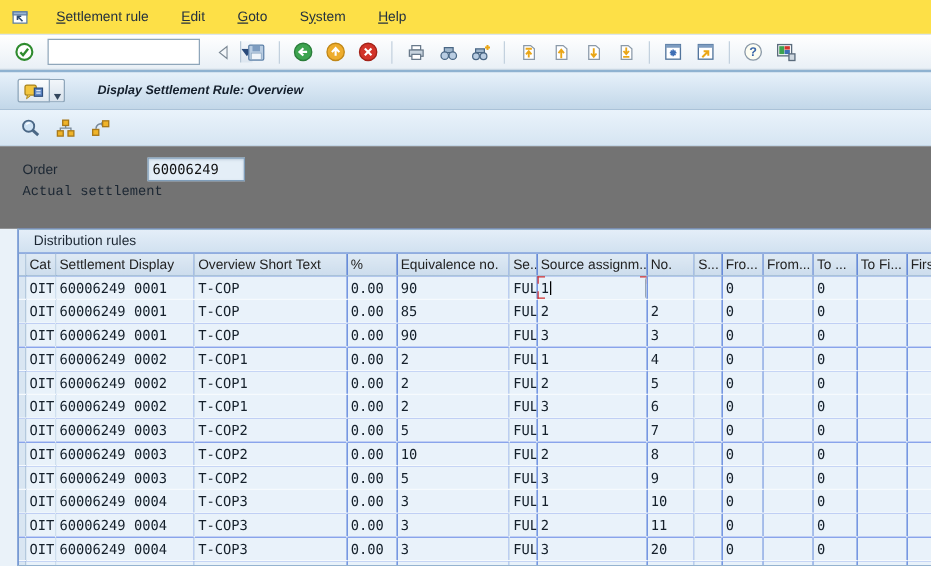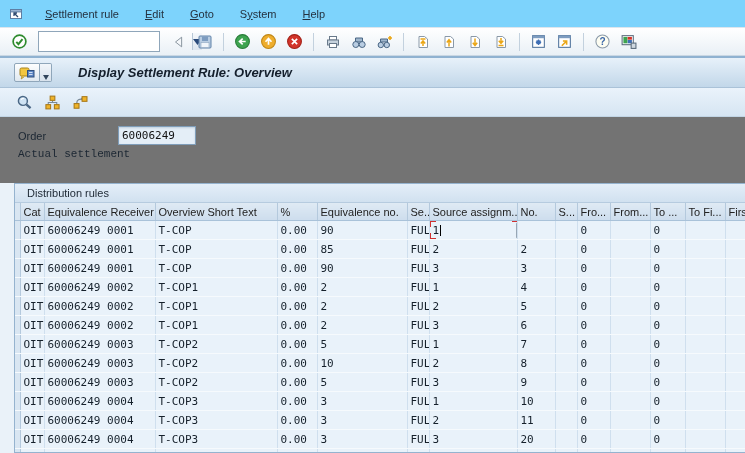--- a/index.html
+++ b/index.html
@@ -1,40 +1,40 @@
 <!DOCTYPE html>
 <html><head>
 <meta charset="utf-8">
 <style>
   html,body{margin:0;padding:0;background:#fff;}
   .screen{position:relative;width:745px;height:453px;overflow:hidden;
     font-family:"Liberation Sans",sans-serif;font-size:11px;color:#1c2733;
     background:#eaf2f9;}
   
-  .menubar{height:27px;background:#7dd3fc;border-bottom:1px solid #dde6ee;
+  .menubar{height:27px;background:#fde047;border-bottom:1px solid #dde6ee;
     display:flex;align-items:center;padding-left:6px;}
   .winmenu-btn{width:20px;height:18px;display:flex;align-items:center;justify-content:center;margin-right:10px;cursor:default;}
   .menu-item{padding:3px 9px;margin-right:8px;color:#24313f;cursor:default;}
   .menu-item u{text-decoration:underline;}
   
   .stdbar{height:27px;background:linear-gradient(#ffffff,#e9f0f6);
     border-bottom:1px solid #c9d7e3;display:flex;align-items:center;padding-left:8px;gap:3px;}
   .tbtn{width:21px;height:21px;display:flex;align-items:center;justify-content:center;border:1px solid transparent;border-radius:2px;}
   .combo{display:flex;align-items:center;height:19px;background:#fff;border:1px solid #8fa6ba;width:120px;margin:0 4px;}
   .combo input{flex:1;border:none;outline:none;height:15px;font:11px "DejaVu Sans Mono",monospace;padding:0 3px;background:transparent;}
   .combo .drop{width:14px;height:17px;display:flex;align-items:center;justify-content:center;background:linear-gradient(#f5f8fb,#dde6ef);border-left:1px solid #b7c7d6;}
   .sep{width:1px;height:18px;background:#c3d1de;margin:0 4px;}
   .bline{height:2px;background:#8fb2d1;}
   
   .titleband{height:29px;background:linear-gradient(#e7f1fa,#c2d7e9);
     border-bottom:1px solid #aac2d8;display:flex;align-items:center;padding:0 14px;}
   .svc-group{display:flex;align-items:stretch;height:19px;margin-right:26px;}
   .svc-main{width:24px;background:linear-gradient(#fdfefe,#dfe8f0);border:1px solid #8fa6ba;border-radius:2px 0 0 2px;display:flex;align-items:center;justify-content:center;}
   .svc-drop{width:11px;background:linear-gradient(#f2f6fa,#d8e2ec);border:1px solid #8fa6ba;border-left:none;border-radius:0 2px 2px 0;display:flex;align-items:flex-end;justify-content:center;font-size:7px;color:#33465c;padding-bottom:1px;}
-  .page-title{font-size:13px;font-weight:bold;font-style:italic;color:#141f2c;}
+  .page-title{font-size:10px;font-weight:bold;font-style:italic;color:#141f2c;}
   
   .appbar{height:28px;background:linear-gradient(#eaf3fb,#d6e5f2);
     border-bottom:1px solid #c2d5e5;display:flex;align-items:center;gap:5px;padding-left:13px;}
   
   .content{position:relative;height:66px;background:#737373;}
   .order-row{position:absolute;left:18px;top:9px;display:flex;align-items:center;}
   .order-label{width:100px;}
   .order-field{width:70px;height:15px;background:#e4eef7;border:1px solid #7f9db9;
     box-shadow:inset 0 1px 2px rgba(90,120,150,.25);font:11px "DejaVu Sans Mono",monospace;
     padding:1px 3px;color:#111;}
@@ -287,21 +287,21 @@
           <col style="width: 33px;">
           <col style="width: 40px;">
           <col style="width: 35px;">
           <col style="width: 40px;">
           <col style="width: 25px;">
         </colgroup>
       <thead>
           <tr id="grid-head">
             <th class="selcol"></th>
             <th>Cat</th>
-            <th>Equivalence Receiver</th>
+            <th>Settlement Display</th>
             <th>Overview Short Text</th>
             <th>%</th>
             <th>Equivalence no.</th>
             <th>Se...</th>
             <th>Source assignm...</th>
             <th>No.</th>
             <th>S...</th>
             <th>Fro...</th>
             <th>From...</th>
             <th>To ...</th>

